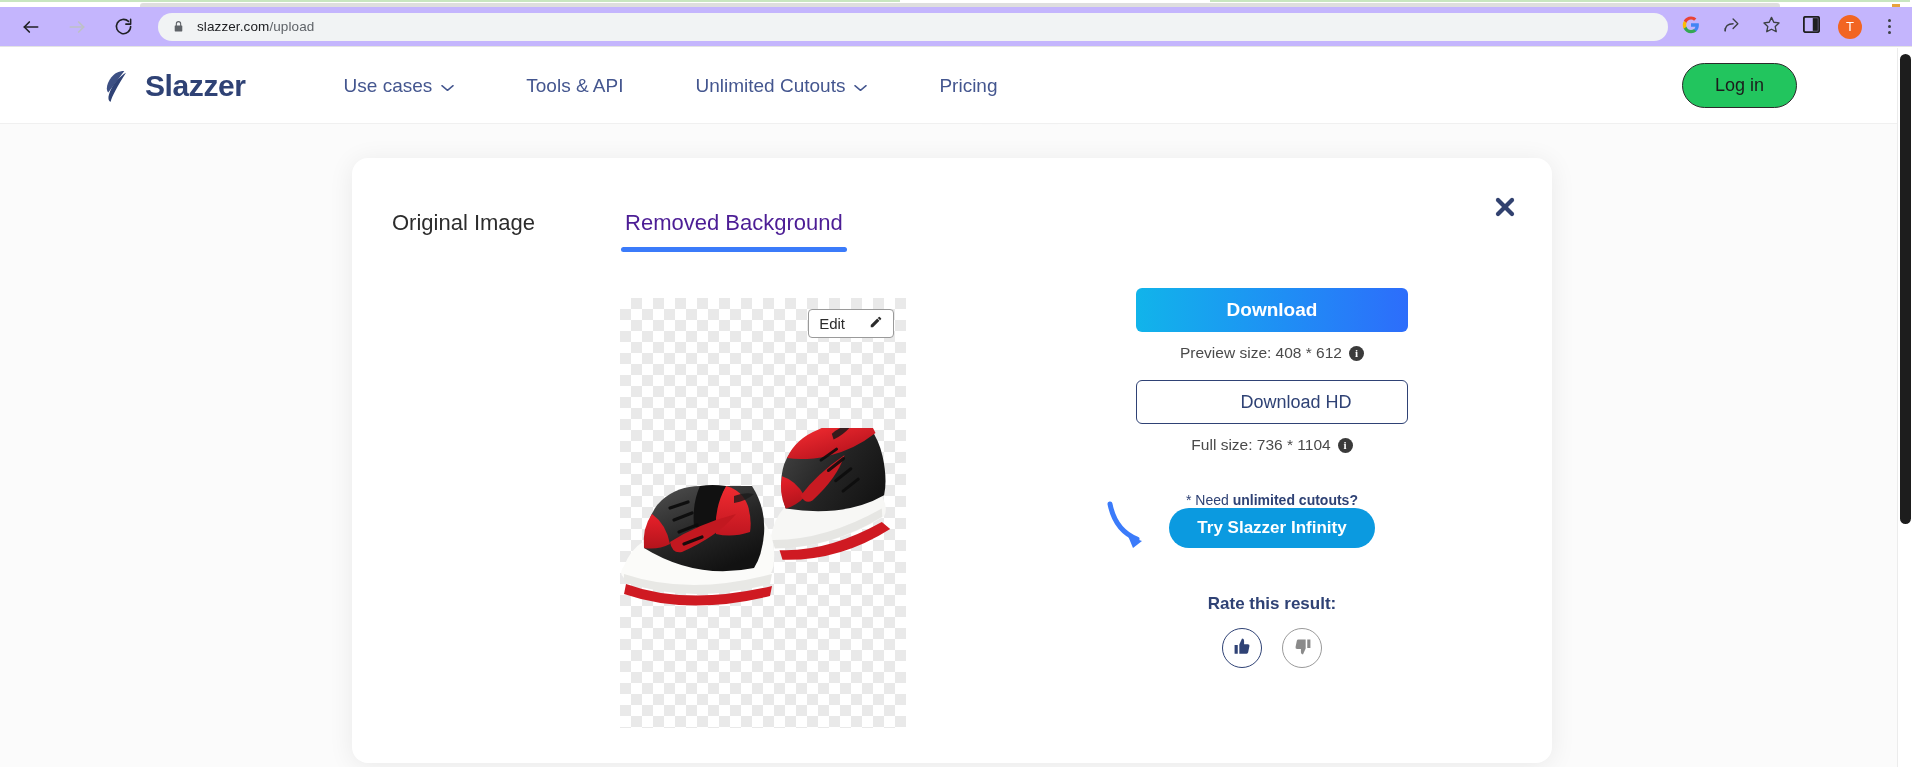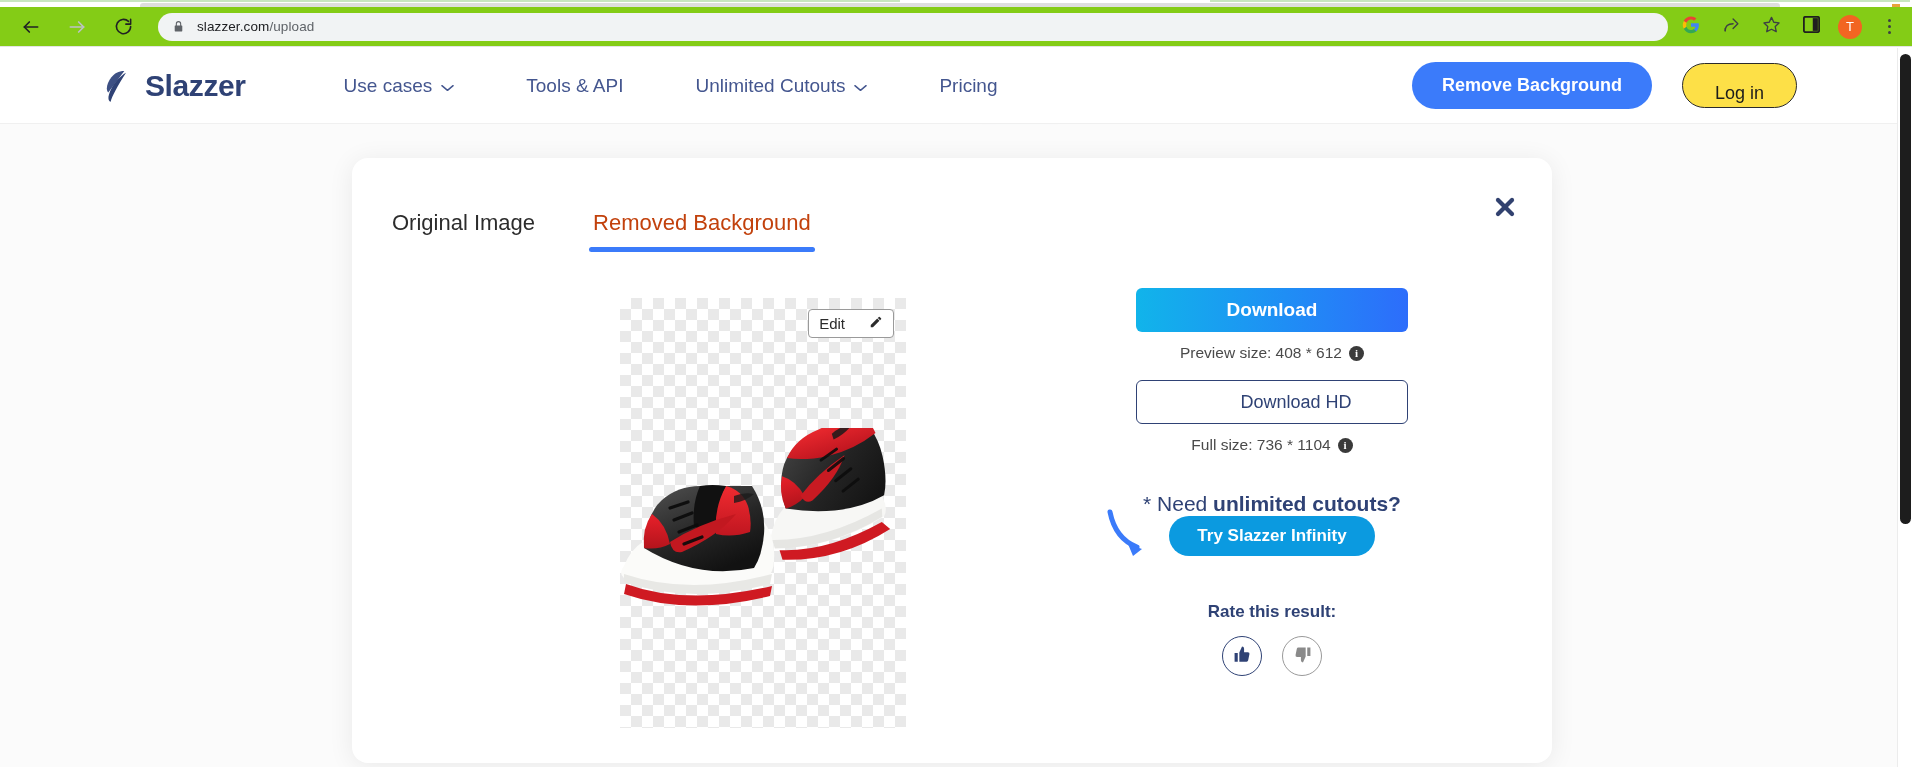--- a/index.html
+++ b/index.html
@@ -19,21 +19,21 @@
     position: absolute; left: 140px; top: 3px; width: 1640px; height: 4px;
     background: #dedede; border-radius: 3px 3px 0 0;
   }
   .browser-top-strip .tab-green-1 { position:absolute; left:0; top:0; width:900px; height:2px; background:#c8e6c0; }
   .browser-top-strip .tab-green-2 { position:absolute; left:905px; top:0; width:300px; height:2px; background:#ffffff; }
   .browser-top-strip .tab-green-3 { position:absolute; left:1210px; top:0; width:700px; height:2px; background:#c8e6c0; }
   .browser-top-strip .tab-dot { position:absolute; right:12px; top:4px; width:8px; height:3px; background:#e8a33d; }
 
   .toolbar {
     position: absolute; top: 7px; left: 0; width: 1912px; height: 40px;
-    background: #84cc16;
+    background: #c4b5fd;
     display: flex; align-items: center;
     border-bottom: 1px solid #e4e4e4;
   }
   .nav-btn {
     width: 34px; height: 34px; display: flex; align-items: center; justify-content: center;
     border-radius: 50%; flex: none;
   }
   .nav-btn svg { display:block; }
   .nav-back { margin-left: 14px; }
   .nav-fwd { margin-left: 12px; }
@@ -111,40 +111,40 @@
   .chev { display: block; }
 
   .header-actions { margin-left: auto; display: flex; align-items: center; gap: 30px; margin-right: 100px; }
   .btn-remove-bg {
     background: #3b7bfa; color: #ffffff;
     font-size: 18px; font-weight: bold;
     padding: 0 30px; height: 47px; line-height: 47px;
     border-radius: 24px; white-space: nowrap;
   }
   .btn-login {
-    border: 1.5px solid #2b2b2b; color: #1c1c1c; background: #fde047;
-    font-size: 18px; padding: 8px 32px; height: 45px; line-height: 42px;
+    border: 1.5px solid #2b2b2b; color: #1c1c1c; background: #22c55e;
+    font-size: 18px; padding: 0 32px; height: 45px; line-height: 42px;
     border-radius: 23px; white-space: nowrap;
   }
 
   
   .result-card {
     position: absolute; left: 352px; top: 110px; width: 1200px; height: 605px;
     background: #ffffff; border-radius: 16px;
     box-shadow: 0 3px 26px rgba(0,0,0,0.075);
   }
   .close-x {
     position: absolute; right: 32px; top: 36px; width: 30px; height: 30px;
     display: flex; align-items: center; justify-content: center;
   }
 
   .tabs { position: absolute; left: 36px; top: 52px; display: flex; align-items: flex-start; }
   .tab { position: relative; font-size: 22px; padding: 0 4px 16px 4px; white-space: nowrap; }
   .tab.inactive { color: #2c2c2c; margin-right: 50px; }
-  .tab.active { color: #c2410c; }
+  .tab.active { color: #4c1d95; margin-left: 32px; }
   .tab.active .tab-underline {
     position: absolute; left: 0; right: 0; bottom: 0; height: 5px;
     background: #3b7bfa; border-radius: 3px;
   }
 
   
   .preview-wrap {
     position: absolute; left: 268px; top: 140px; width: 286px; height: 430px;
   }
   .checker {
@@ -183,21 +183,21 @@
     display: inline-flex; align-items: center; justify-content: center;
     font-family: "Liberation Serif", serif; line-height: 1;
   }
   .btn-download-hd {
     width: 272px; height: 44px; margin: 18px auto 0 auto;
     background: #fff; border: 1.5px solid #2f4275; color: #2f4275;
     font-size: 18px; border-radius: 6px;
     display: flex; align-items: center; justify-content: center; padding-left: 48px;
   }
   .need-line {
-    margin-top: 38px; font-size: 21px; color: #2f4275;
+    margin-top: 38px; font-size: 14px; color: #2f4275;
   }
   .need-line b { font-weight: bold; }
   .infinity-row { position: relative; display: flex; align-items: center; justify-content: center; }
   .arrow-curve { position: absolute; left: 42px; top: -10px; }
   .btn-infinity {
     background: #0b9ae0; color: #fff; font-size: 17px; font-weight: bold;
     padding: 0 28px; height: 40px; line-height: 40px; border-radius: 21px;
   }
   .rate-title { margin-top: 46px; font-size: 17px; font-weight: bold; color: #2f4275; }
   .rate-row { margin-top: 14px; display: flex; align-items: center; justify-content: center; gap: 20px; }
@@ -339,21 +339,20 @@
               <polyline points="1,1.5 7,6.5 13,1.5"></polyline>
             </svg>
         </span>
       </div>
       <div class="nav-item">
         <span>Pricing</span>
       </div>
     </nav>
 
     <div class="header-actions">
-      <div class="btn-remove-bg">Remove Background</div>
       <div class="btn-login">Log in</div>
     </div>
   </div>
 
   <div class="result-card">
 
     <div class="close-x">
       <span>
         <svg width="24" height="24" viewBox="0 0 24 24" fill="none" stroke="#31416f" stroke-width="4.2" stroke-linecap="round">
           <line x1="5" y1="5" x2="19" y2="19"></line>

